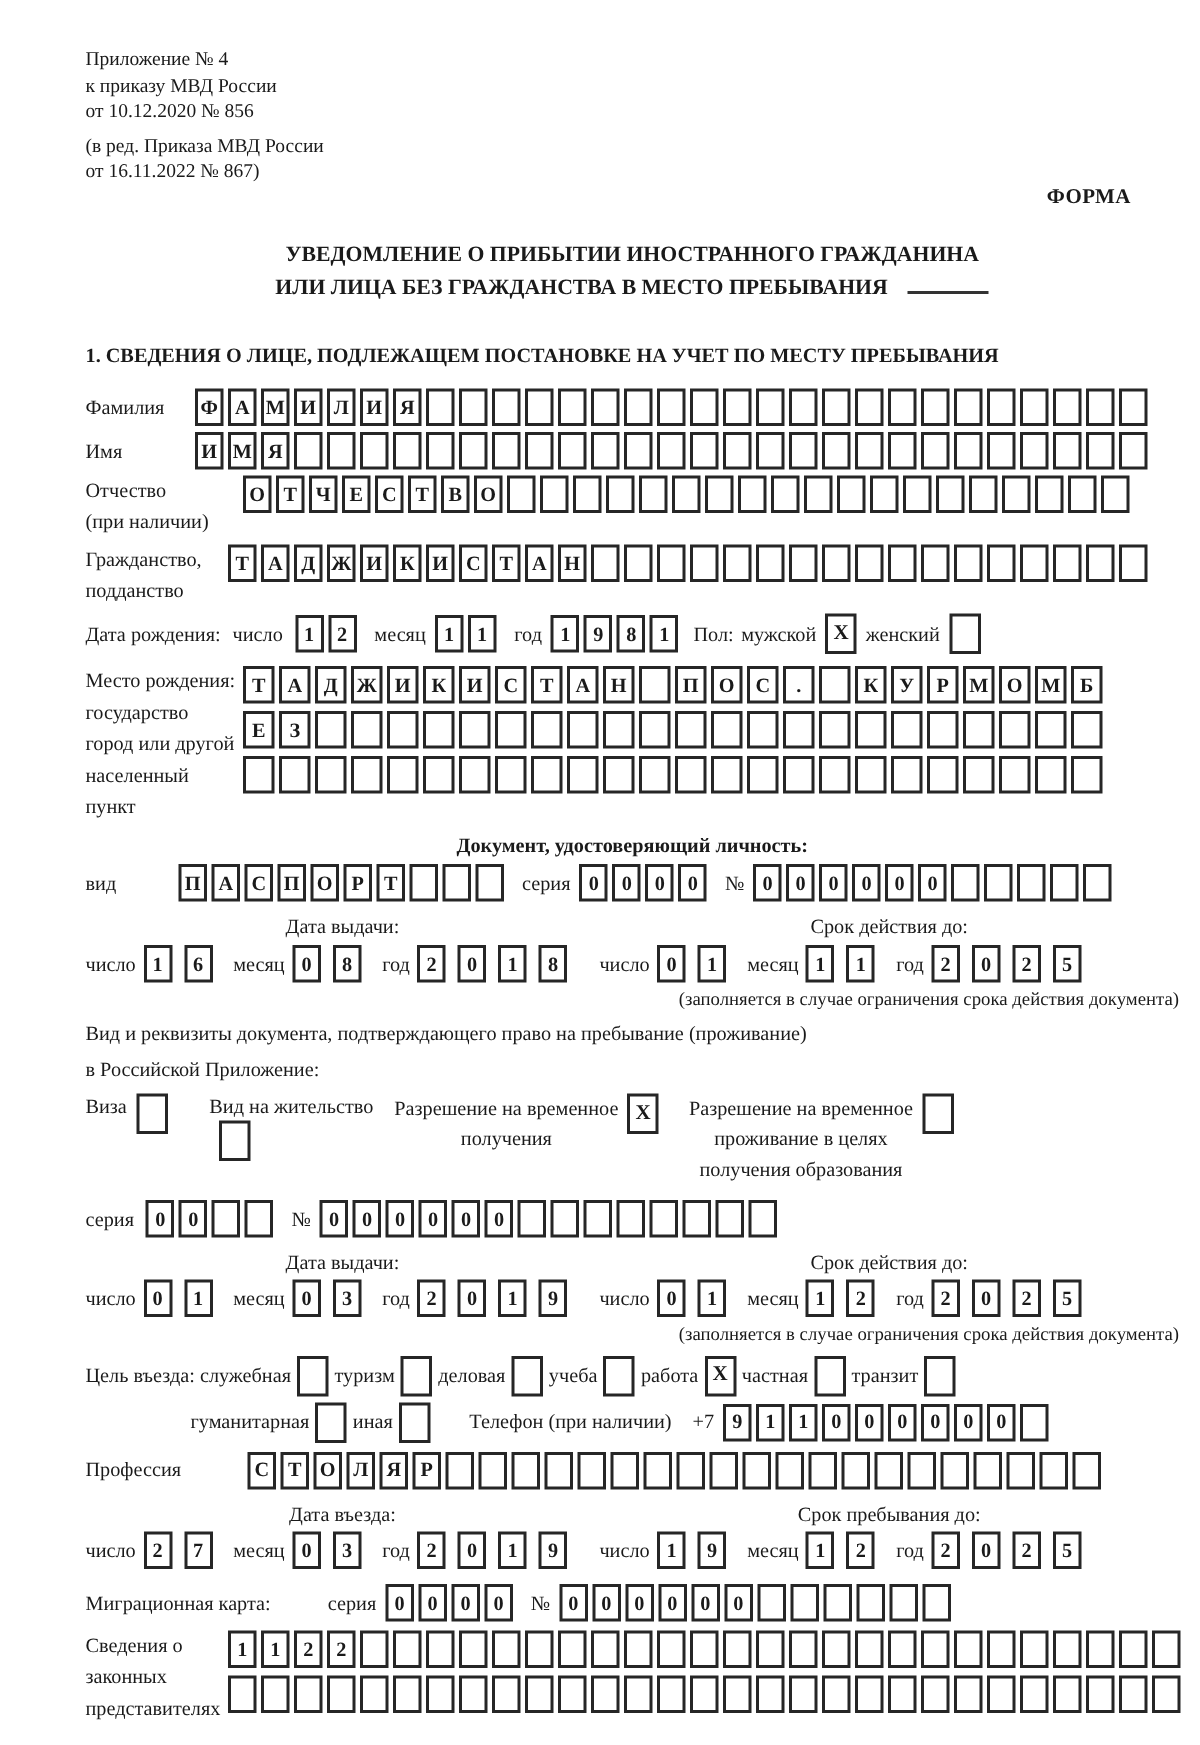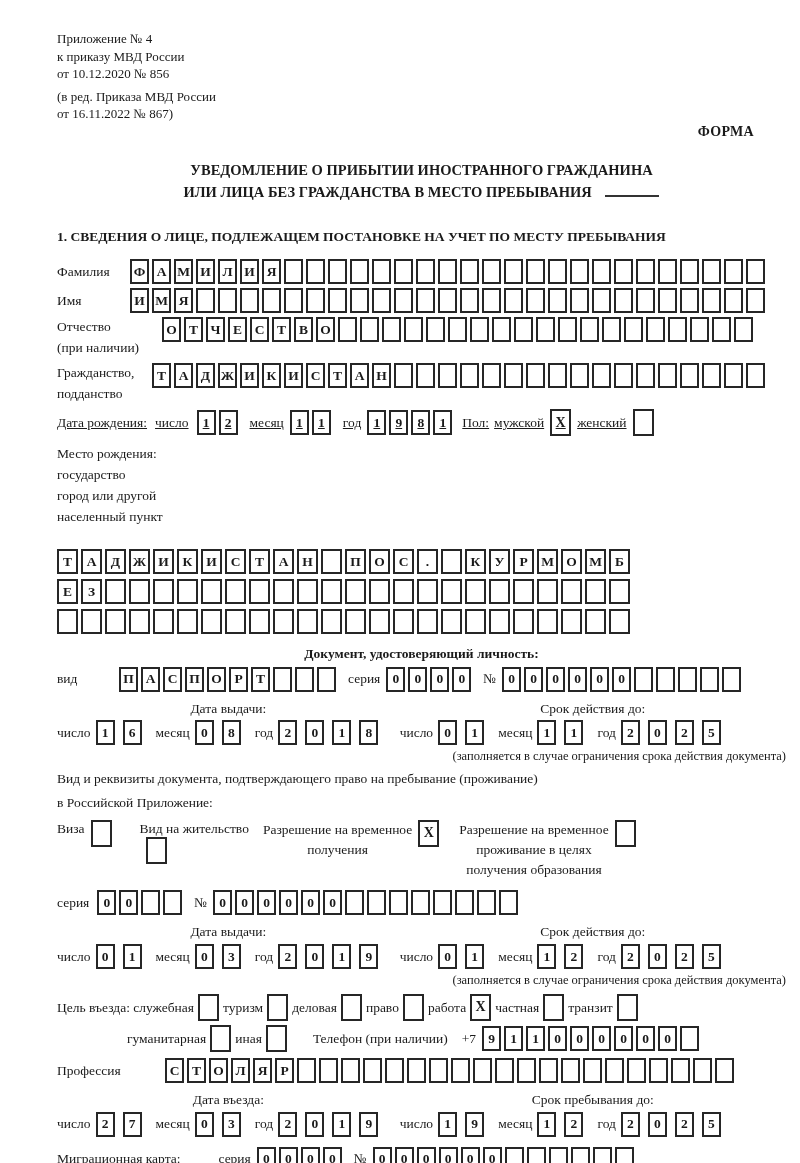--- a/index.html
+++ b/index.html
@@ -240,21 +240,21 @@
         <span class="cell"></span>
         <span class="cell"></span>
         <span class="cell"></span>
         <span class="cell"></span>
         <span class="cell"></span>
         <span class="cell"></span>
         <span class="cell"></span>
       </div>
   </div>
 
-  <div class="row" style="text-decoration:underline;">
+  <div class="row" style="">
     <span class="label gap-s">Дата рождения:</span>
     <span class="gap-s">число</span>
     <div class="cells">
         <span class="cell">1</span>
         <span class="cell">2</span>
       </div>
     <span class="mid">месяц</span>
     <div class="cells">
         <span class="cell">1</span>
         <span class="cell">1</span>
@@ -266,21 +266,21 @@
         <span class="cell">8</span>
         <span class="cell">1</span>
       </div>
     <span style="margin-left:10px;">Пол:</span>
     <span style="margin-left:5px;">мужской</span>
     <span class="checkbox">X</span>
     <span>женский</span>
     <span class="checkbox"></span>
   </div>
 
-  <div class="row top" style="margin-top:8px;flex-direction:column;">
+  <div class="row top" style="margin-top:8px;">
     <div class="label-col">
       <div>Место рождения:</div>
       <div>государство</div>
       <div>город или другой</div>
       <div>населенный пункт</div>
     </div>
     <div class="cells-col">
       <div class="cells wide">
           <span class="cell">Т</span>
           <span class="cell">А</span>
@@ -553,21 +553,21 @@
   <div class="note">(заполняется в случае ограничения срока действия документа)</div>
 
   <div class="row purpose">
     <span>Цель въезда:</span>&nbsp;
     <span>служебная</span>
     <span class="checkbox"></span>
     <span>туризм</span>
     <span class="checkbox"></span>
     <span>деловая</span>
     <span class="checkbox"></span>
-    <span>право</span>
+    <span>учеба</span>
     <span class="checkbox"></span>
     <span>работа</span>
     <span class="checkbox">X</span>
     <span>частная</span>
     <span class="checkbox"></span>
     <span>транзит</span>
     <span class="checkbox"></span>
   </div>
 
   <div class="row purpose indent">

